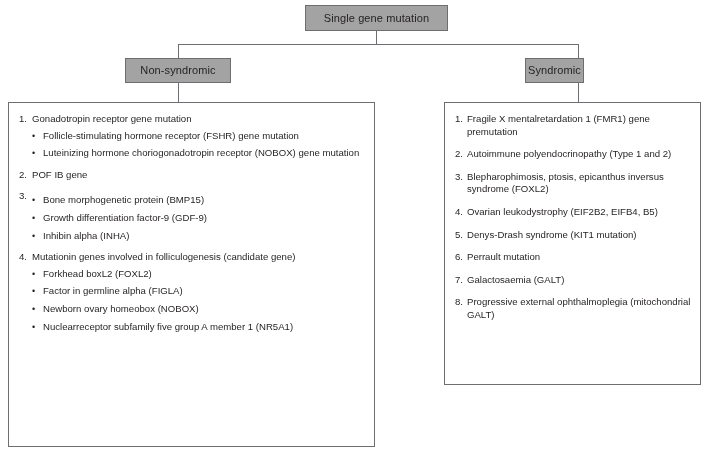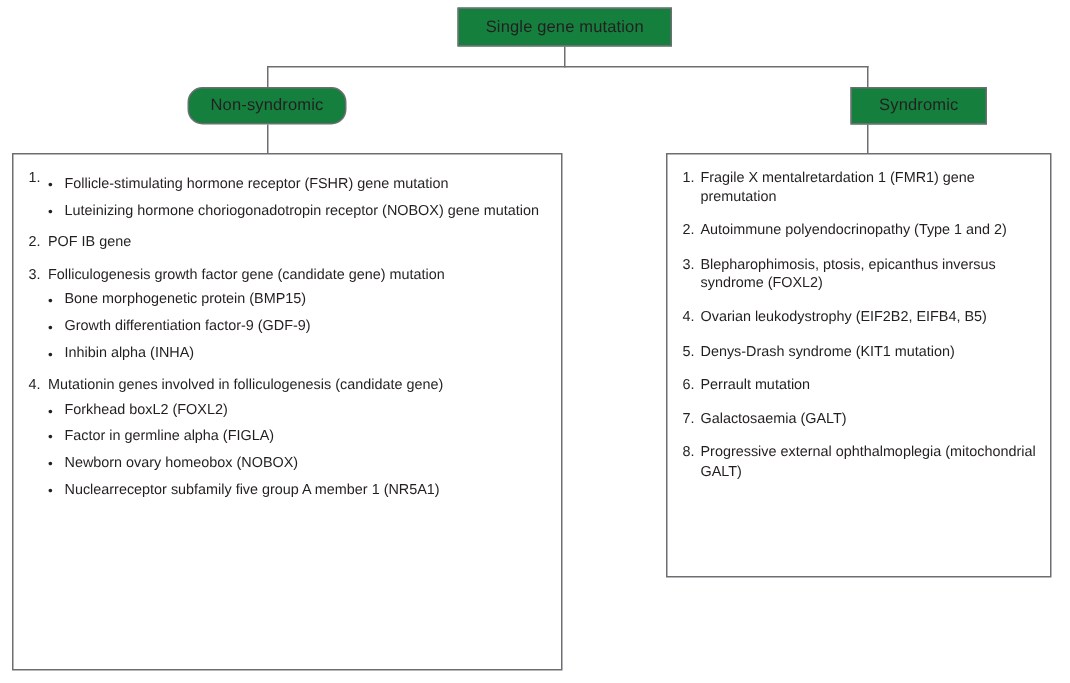--- a/index.html
+++ b/index.html
@@ -19,33 +19,33 @@
     height: 455px;
     overflow: hidden;
     background: #ffffff;
   }
 
   
   .node {
     position: absolute;
     box-sizing: border-box;
     border: 1px solid #6d6e71;
-    background: #15803d;
+    background: #a3a3a3;
     display: flex;
     align-items: center;
     justify-content: center;
     font-size: 11px;
     line-height: 13px;
     letter-spacing: 0.1px;
     color: #231f20;
     white-space: nowrap;
   }
   .node-root  { left: 305px; top: 5px;  width: 143px; height: 26px; }
-  .node-left  { left: 125px; top: 58px; width: 106px; height: 25px; border-radius: 10px; }
-  .node-right { left: 525px; top: 58px; width: 91px;  height: 25px; margin-left: 42px; }
+  .node-left  { left: 125px; top: 58px; width: 106px; height: 25px; }
+  .node-right { left: 525px; top: 58px; width: 59px;  height: 25px; }
 
   
   .line {
     position: absolute;
     background: #6d6e71;
   }
   .v { width: 1px; }
   .h { height: 1px; }
 
   
@@ -136,38 +136,38 @@
     <span>Non-syndromic</span>
   </div>
   <div class="node node-right">
     <span>Syndromic</span>
   </div>
 
   <div class="panel panel-left">
     <ol class="olist" id="left-list">
         <li class="oitem">
           <span class="onum">1.</span>
-          <span class="otext"><ul class="blist">
+          <span class="otext"><span>Gonadotropin receptor gene mutation</span><ul class="blist">
               <li class="bitem" style="padding-left: 0px;">
                 <span class="bdot">•</span>
                 <span class="btext">Follicle-stimulating hormone receptor (<span class="gene">FSHR</span>) gene mutation</span>
               </li>
               <li class="bitem" style="padding-left: 0px;">
                 <span class="bdot">•</span>
                 <span class="btext">Luteinizing hormone choriogonadotropin receptor (<span class="gene">NOBOX</span>) gene mutation</span>
               </li>
             </ul></span>
         </li>
         <li class="oitem gap-after">
           <span class="onum">2.</span>
           <span class="otext"><span>POF IB gene</span></span>
         </li>
         <li class="oitem">
           <span class="onum">3.</span>
-          <span class="otext"><span>Folliculogenesis growth factor gene (candidate gene) mutation</span><ul class="blist">
+          <span class="otext"><ul class="blist">
               <li class="bitem" style="padding-left: 0px;">
                 <span class="bdot">•</span>
                 <span class="btext">Bone morphogenetic protein (<span class="gene">BMP15</span>)</span>
               </li>
               <li class="bitem" style="padding-left: 0px;">
                 <span class="bdot">•</span>
                 <span class="btext">Growth differentiation factor-9 (<span class="gene">GDF-9</span>)</span>
               </li>
               <li class="bitem" style="padding-left: 0px;">
                 <span class="bdot">•</span>

